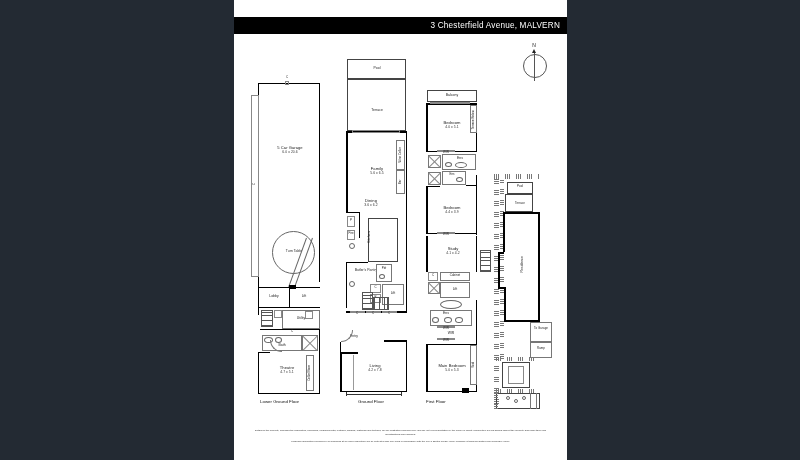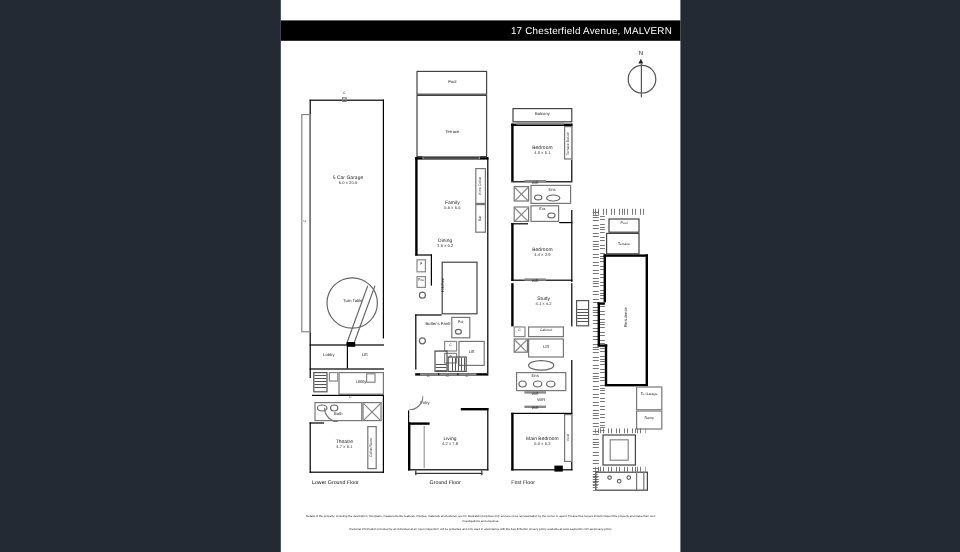--- a/index.html
+++ b/index.html
@@ -123,21 +123,21 @@
   #footer .l1{font-size:2.45px;line-height:1.55;}
   #footer .l2{font-size:2.45px;line-height:1.55;margin-top:3.2px;}
 </style>
 </head>
 <body>
 
 <div id="viewer">
   <div id="page">
 
     <div id="titlebar">
-      <span>17 Chesterfield Avenue, MALVERN</span>
+      <span>3 Chesterfield Avenue, MALVERN</span>
     </div>
 
     <div id="compass">
       <div class="nlabel">N</div>
       <div class="narrow"></div>
       <div class="circ"></div>
       <div class="stem"></div>
     </div>
 
     <div class="plan">

